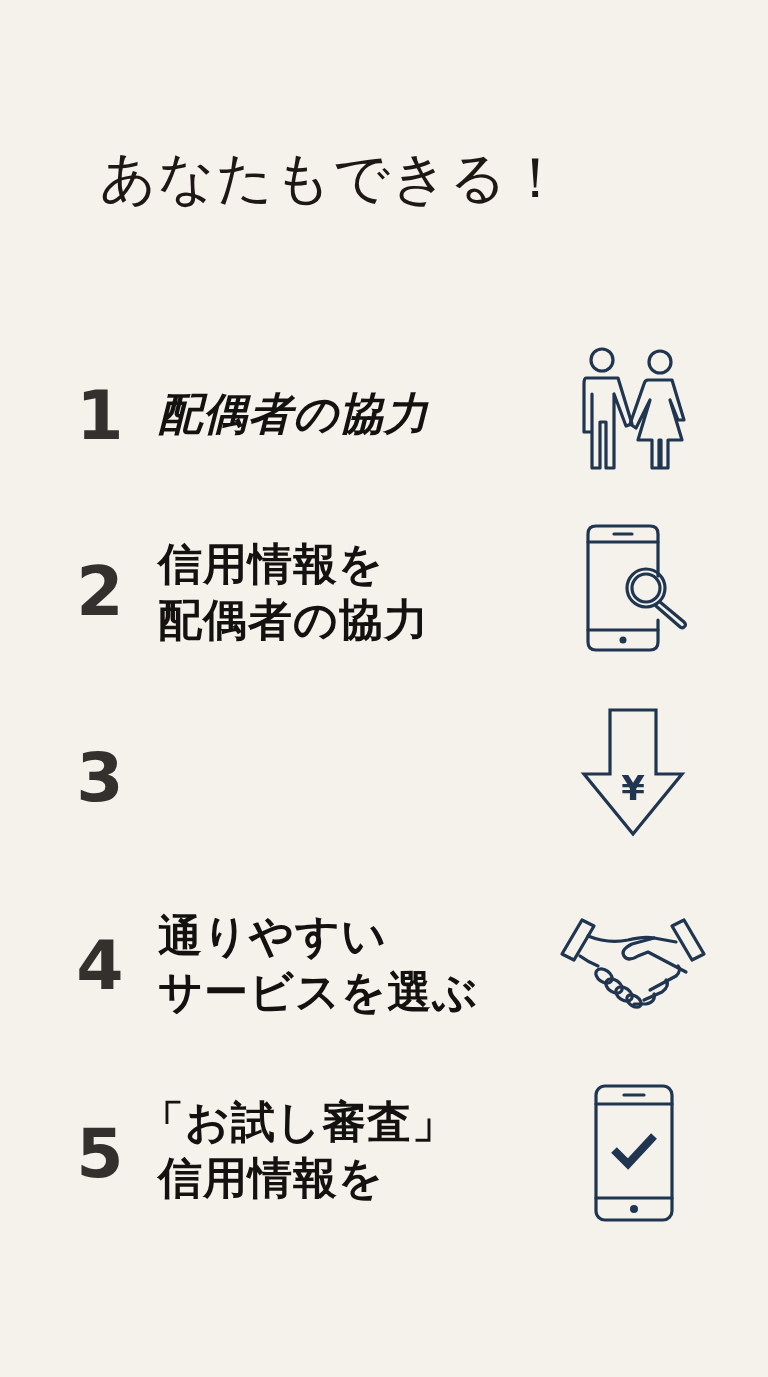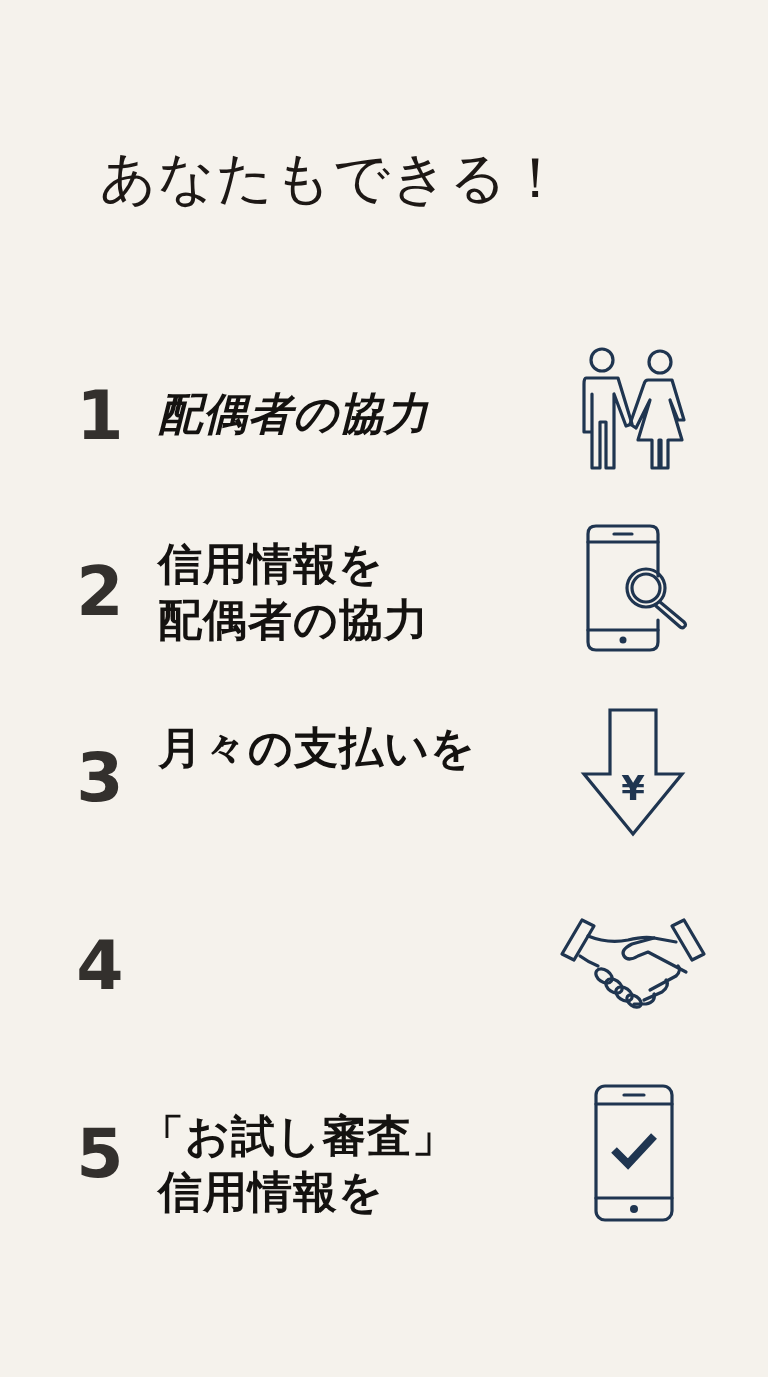--- a/index.html
+++ b/index.html
@@ -68,33 +68,34 @@
       <circle cx="60" cy="64" r="19"></circle>
       <circle cx="60" cy="64" r="14"></circle>
       <path d="M74 78 L98 98 Q101 101 98 103 Q96 105 93 102 L70 82"></path>
     </svg>
   </div>
 </div>
 
 <div class="item" style="top:714px;">
   <div class="num" style="top:24px;">3</div>
   <div class="text" style="top:6px;">
-    <div>月々の支払いを</div>
   </div>
   <div class="icon" style="left:580px; top:-6px;">
     <svg width="106" height="130" viewBox="0 0 106 130" fill="none" stroke="#1f3550" stroke-width="3.2" stroke-linejoin="miter">
       <path d="M30 2 H76 V66 H102 L53 126 L4 66 H30 Z"></path>
       <text x="53" y="92" text-anchor="middle" font-family="DejaVu Sans, sans-serif" font-weight="bold" font-size="34" fill="#1f3550" stroke="none">¥</text>
     </svg>
   </div>
 </div>
 
 <div class="item" style="top:902px;">
   <div class="num" style="top:24px;">4</div>
   <div class="text" style="top:6px;">
+    <div>通りやすい</div>
+    <div>サービスを選ぶ</div>
   </div>
   <div class="icon" style="left:558px; top:12px;">
     <svg width="150" height="96" viewBox="0 0 150 96" fill="none" stroke="#1f3550" stroke-width="3.2" stroke-linejoin="round" stroke-linecap="round">
       <path d="M4 40 L24 6 L36 12 L16 46 Z"></path>
       <path d="M146 40 L126 6 L114 12 L134 46 Z"></path>
       <path d="M30 22 Q50 30 70 26 Q86 22 96 24 L118 28"></path>
       <path d="M96 24 L74 30 Q62 36 66 42 Q70 48 80 42 L90 38 L128 58"></path>
       <path d="M22 42 Q30 48 40 52"></path>
       <path d="M120 52 Q124 56 118 62 L92 76"></path>
       <path d="M108 66 Q112 72 104 78 L86 86"></path>
@@ -102,21 +103,21 @@
       <ellipse cx="46" cy="62" rx="9" ry="6" transform="rotate(35 46 62)"></ellipse>
       <ellipse cx="56" cy="72" rx="9" ry="6" transform="rotate(35 56 72)"></ellipse>
       <ellipse cx="66" cy="80" rx="9" ry="6" transform="rotate(35 66 80)"></ellipse>
       <ellipse cx="76" cy="87" rx="8" ry="5" transform="rotate(35 76 87)"></ellipse>
     </svg>
   </div>
 </div>
 
 <div class="item" style="top:1090px;">
   <div class="num" style="top:24px;">5</div>
-  <div class="text" style="top:18px; left:140px;">
+  <div class="text" style="top:4px; left:140px;">
     <div>「お試し審査」</div>
     <div style="padding-left:18px;">信用情報を</div>
   </div>
   <div class="icon" style="left:594px; top:-6px;">
     <svg width="80" height="140" viewBox="0 0 80 140" fill="none" stroke="#1f3550" stroke-width="3.2" stroke-linecap="round">
       <rect x="2" y="2" width="76" height="134" rx="9"></rect>
       <line x1="2" y1="20" x2="78" y2="20"></line>
       <line x1="2" y1="114" x2="78" y2="114"></line>
       <line x1="30" y1="11" x2="50" y2="11"></line>
       <circle cx="40" cy="125" r="4" fill="#1f3550" stroke="none"></circle>

